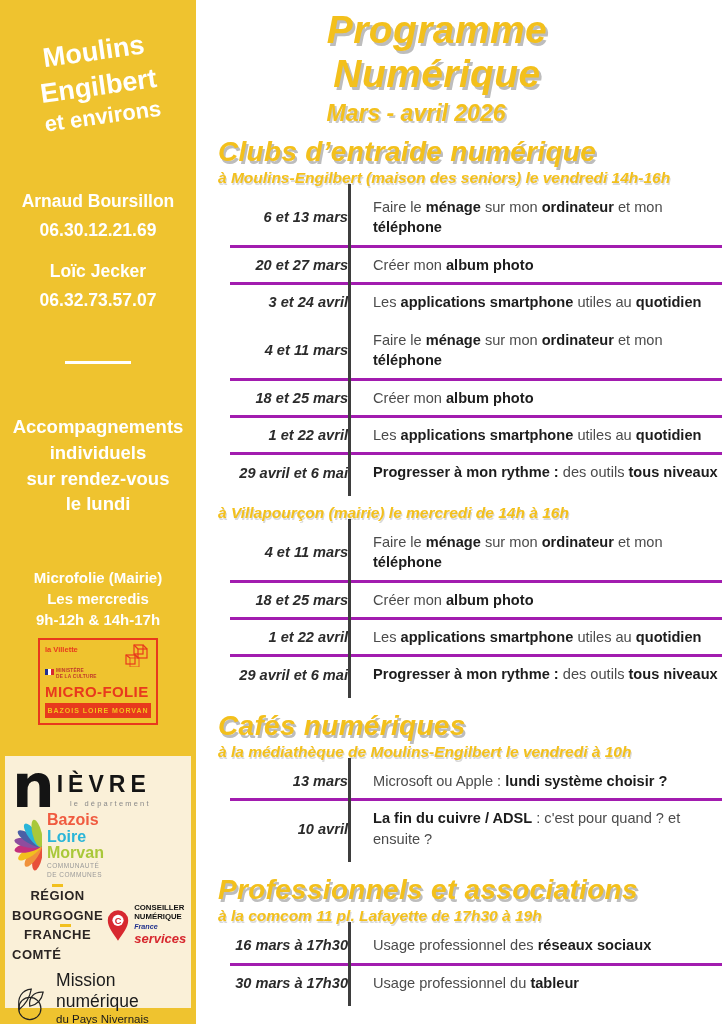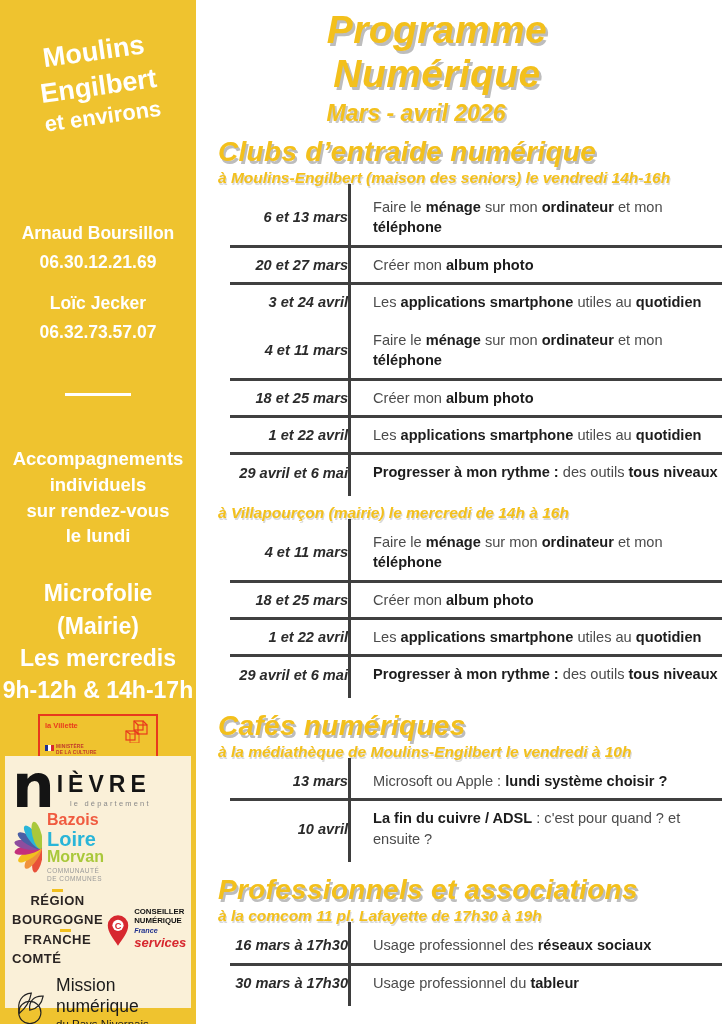--- a/index.html
+++ b/index.html
@@ -8,25 +8,25 @@
     font-family:"Liberation Sans", sans-serif; overflow:hidden;
   }
   
   .sidebar {
     position:absolute; left:0; top:0; width:196px; height:1024px;
     background:#EFC32F; color:#ffffff; text-align:center;
   }
   .region { margin-top:34px; transform:rotate(-8deg); font-weight:bold; line-height:1.28; }
   .region .r1 { font-size:27px; }
   .region .r2 { font-size:22px; }
-  .contacts { margin-top:88px; font-weight:bold; font-size:17.5px; line-height:1.65;text-align:center; }
+  .contacts { margin-top:56px; font-weight:bold; font-size:17.5px; line-height:1.65;text-align:center; }
   .contact + .contact { margin-top:12px; }
   .divider { margin:46px auto 0; width:66px; height:3px; background:#ffffff; }
   .appoint { margin-top:50px; font-weight:bold; font-size:18.5px; line-height:1.4; }
-  .mf-hours { margin-top:28px; font-weight:bold; font-size:23px; line-height:1.4; }
+  .mf-hours { margin-top:50px; font-weight:bold; font-size:15px; line-height:1.4; }
   
   .mf-logo {
     margin:8px auto 0; width:120px; border:2px solid #E8391D; box-sizing:border-box;
     padding:3px 5px 5px; text-align:left;
   }
   .mf-top { display:flex; justify-content:space-between; align-items:flex-start; height:24px; }
   .mf-villette { color:#E8391D; font-size:7.5px; font-weight:bold; margin-top:2px; }
   .mf-min { display:flex; gap:2px; align-items:flex-start; margin-top:1px; }
   .flag { display:inline-flex; margin-top:1px; }
   .flag i { display:block; width:3px; height:6px; }
@@ -43,21 +43,21 @@
     background:#FAF0D8; box-sizing:border-box; padding:8px 7px 6px; text-align:left; color:#141414;
   }
   .nievre { display:flex; align-items:flex-start; }
   .n-g { font-size:60px; line-height:44px; font-weight:bold; color:#141414; font-family:"DejaVu Sans", sans-serif; }
   .n-rest { margin-left:2px; margin-top:7px; }
   .n-name { display:block; font-size:23px; font-weight:800; letter-spacing:5px; color:#141414; }
   .n-sub { display:block; font-size:7.5px; color:#8a8a8a; letter-spacing:2.2px; text-align:right; margin-top:1px; }
   .blm { display:flex; align-items:center; gap:5px; margin-top:4px; }
   .blm-t { line-height:1.04; }
   .blm-t .b1 { color:#F05B40; font-weight:800; font-size:16px; }
-  .blm-t .b2 { color:#2AB5D8; font-weight:800; font-size:20px; }
+  .blm-t .b2 { color:#2AB5D8; font-weight:800; font-size:16px; }
   .blm-t .b3 { color:#A9C83A; font-weight:800; font-size:16px; }
   .blm-t .b4 { color:#9a9a9a; font-size:6.5px; letter-spacing:0.5px; margin-top:1.5px; }
   .row2 { display:flex; margin-top:8px; align-items:center; }
   .bfc { width:102px; font-size:13px; font-weight:800; color:#2B2523; line-height:1.5;
          letter-spacing:0.5px; text-align:center; position:relative; }
   .bfc div:last-child { text-align:left; }
   .bfc .dash { position:absolute; width:11px; height:3px; background:#F2C01E; }
   .cn { flex:1; display:flex; align-items:center; gap:3px; padding-left:2px; }
   .cn-t { line-height:1.15; }
   .cn-t .c1 { font-size:7.8px; font-weight:800; color:#111; }
@@ -85,21 +85,21 @@
   }
   #sections .sec-heading:first-child { margin-top:9px; }
   .sub-heading {
     font-size:15.5px; font-style:italic; font-weight:bold; color:#F3C01C;
     margin:14px 0 2px; text-shadow:1px 1.5px 0 #D9D9D9;
   }
   .sec-heading + .sub-heading { margin-top:1px; }
   .tbl { position:relative; margin:3px 0 0; width:504px; }
   .vline { position:absolute; left:130px; top:-6px; bottom:-6px; width:2.5px; background:#3E3E3E; }
   .trow { display:flex; align-items:center; padding:7px 0;margin-left:12px; }
-  .trow + .trow { border-top:3px solid #404040; }
+  .trow + .trow { border-top:3px solid #a21caf; }
   .date { flex:0 0 118px; text-align:right; padding-right:12px; font-size:14.6px;
           font-weight:bold; font-style:italic; color:#2B2B2B; }
   .desc { padding-left:13px; padding-right:2px; font-size:14.6px; color:#4B4B4B; line-height:1.4; }
   .desc .b { font-weight:bold; color:#1D1D1D; }
 </style>
 </head>
 <body>
 
 <div class="page">
 

